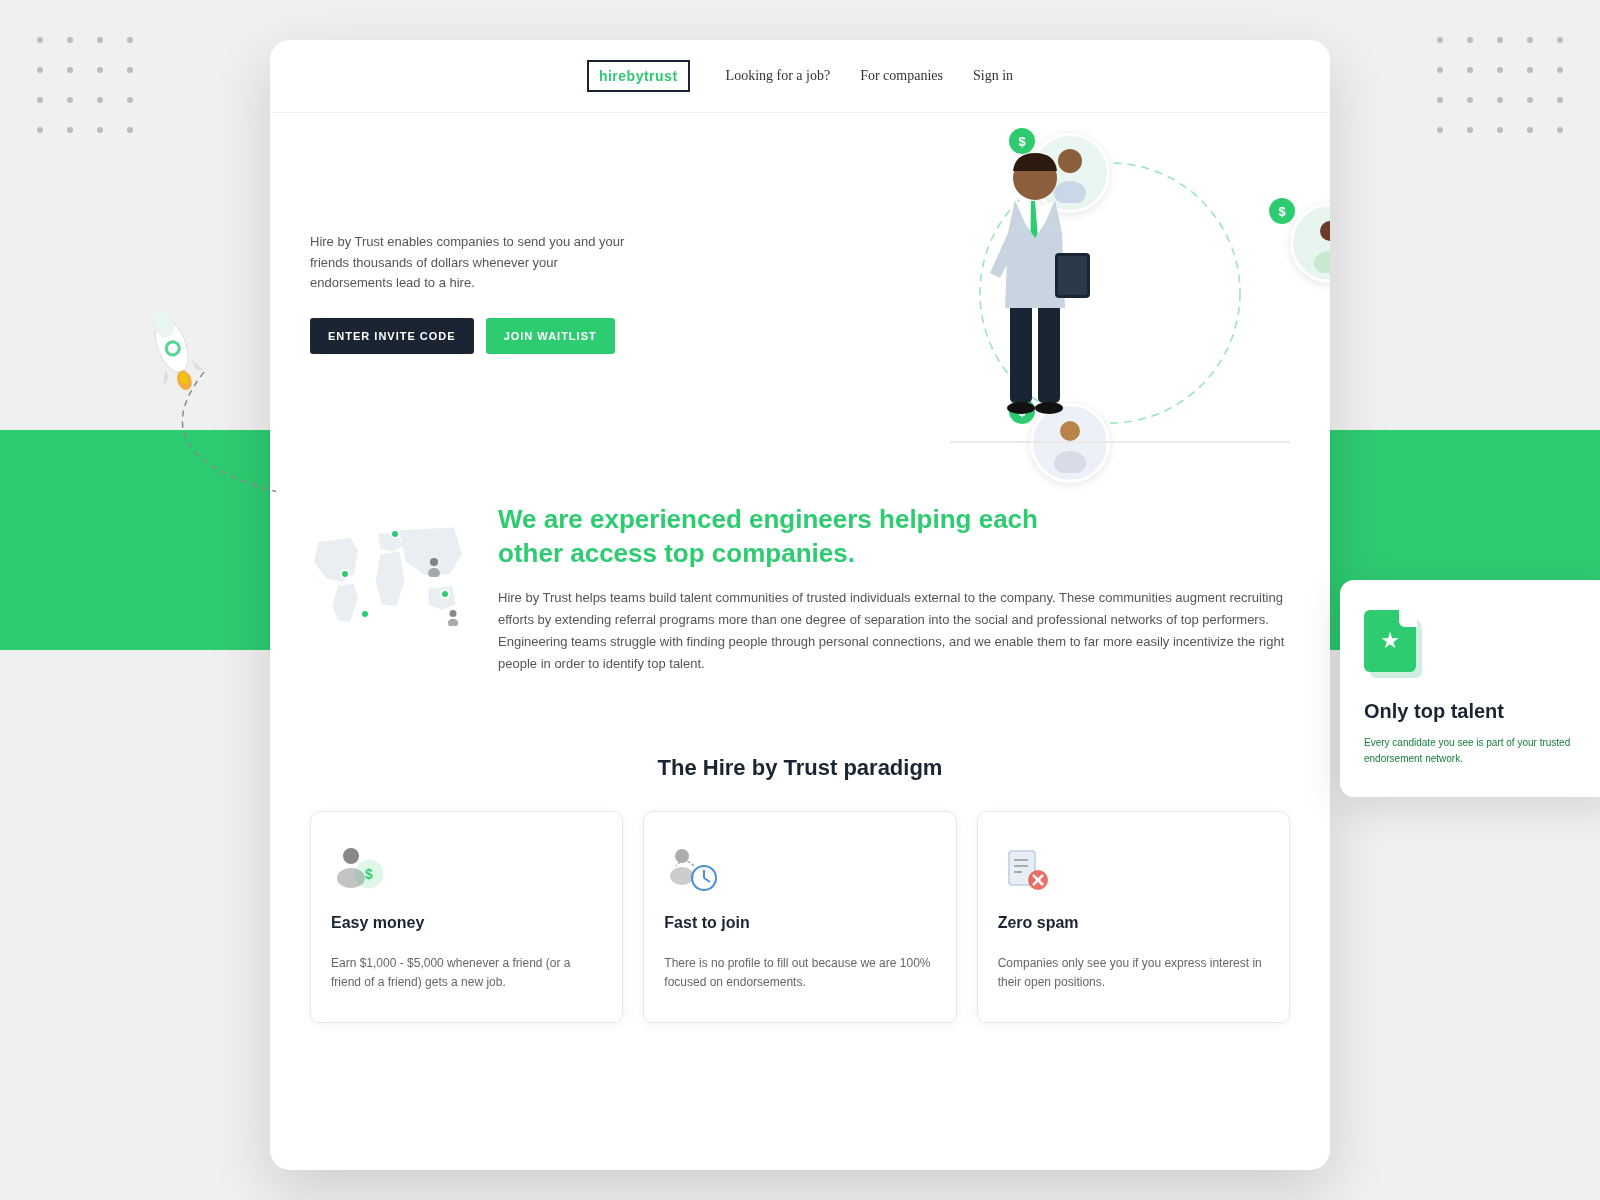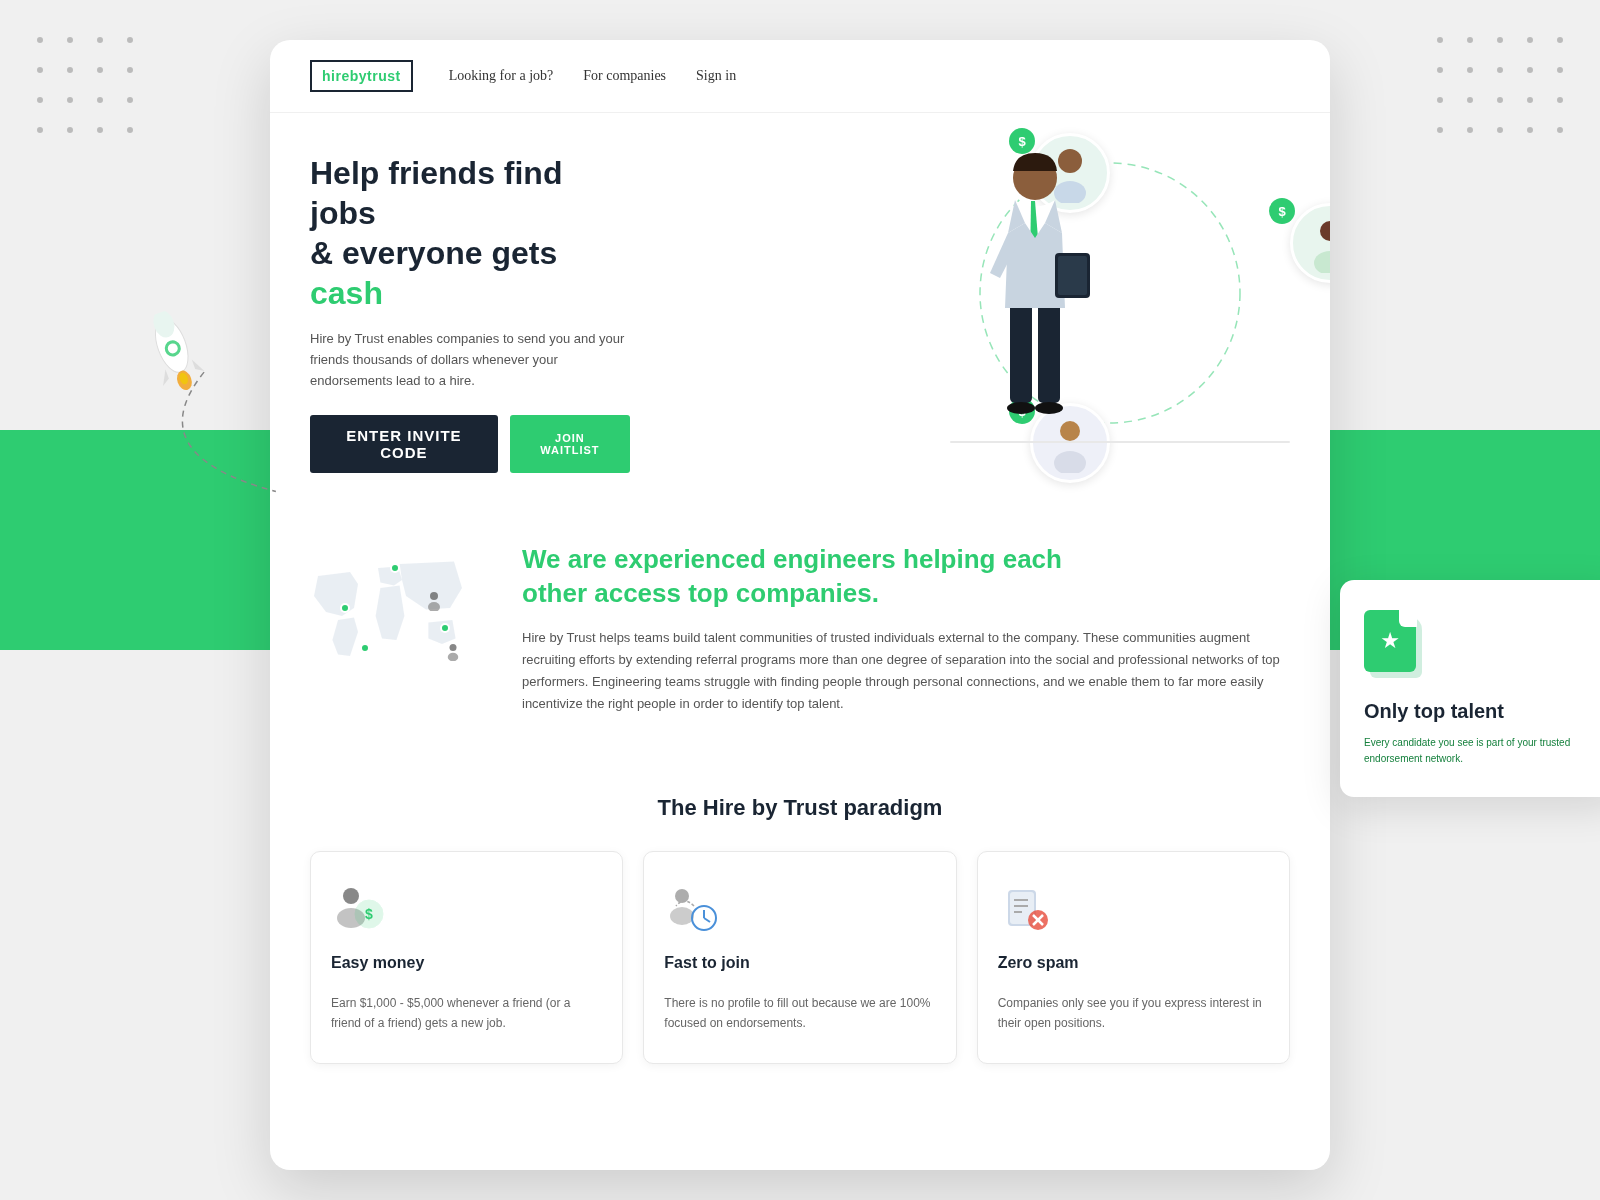--- a/index.html
+++ b/index.html
@@ -52,21 +52,21 @@
       border-radius: 20px;
       box-shadow: 0 20px 60px rgba(0,0,0,0.15);
       overflow: hidden;
       z-index: 2;
     }
 
     
     .navbar {
       display: flex;
       align-items: center;
-      justify-content: flex-start;
+      justify-content: center;
       padding: 20px 40px;
       border-bottom: 1px solid #f0f0f0;
       gap: 36px;
     }
     .logo-box {
       border: 2px solid #1a2533;
       padding: 6px 10px;
       font-size: 14px;
       font-weight: 600;
       color: #1a2533;
@@ -118,21 +118,21 @@
     }
     .hero-buttons {
       display: flex;
       gap: 12px;
     }
     .btn-dark {
       background: #1a2533;
       color: #fff;
       border: none;
       padding: 12px 18px;
-      font-size: 15px;
+      font-size: 11px;
       font-weight: 700;
       letter-spacing: 1px;
       text-transform: uppercase;
       cursor: pointer;
       border-radius: 3px;
     }
     .btn-green {
       background: #2ecc71;
       color: #fff;
       border: none;
@@ -182,22 +182,22 @@
       justify-content: center;
     }
     .dollar-badge.d1 { top: -5px; right: -5px; }
     .dollar-badge.d2 { top: -5px; right: -5px; }
     .dollar-badge.d3 { top: -5px; right: -5px; }
 
     
     .about-section {
       display: flex;
       padding: 50px 40px;
-      gap: 52px;
-      align-items: flex-start;
+      gap: 28px;
+      align-items: center;
     }
     .world-map {
       flex: 0 0 160px;
       height: 160px;
       position: relative;
     }
     .about-text {
       flex: 1;
     }
     .about-title {
@@ -436,24 +436,20 @@
     </div>
     <div class="nav-links">
       <a class="nav-link">Looking for a job?</a>
       <a class="nav-link">For companies</a>
       <a class="nav-link">Sign in</a>
     </div>
   </nav>
 
   <div class="hero">
     <div class="hero-text">
-      <h1 class="hero-title">
-        <span>Help friends find jobs</span><br>
-        <span>&amp; everyone gets </span><span class="green">cash</span>
-      </h1>
       <p class="hero-subtitle">Hire by Trust enables companies to send you and your friends thousands of dollars whenever your endorsements lead to a hire.</p>
       <div class="hero-buttons">
         <button class="btn-dark">ENTER INVITE CODE</button>
         <button class="btn-green">JOIN WAITLIST</button>
       </div>
     </div>
 
     <div class="hero-illustration">
 
       <svg style="position:absolute;top:0;left:0;width:100%;height:100%" viewBox="0 0 420 340">

